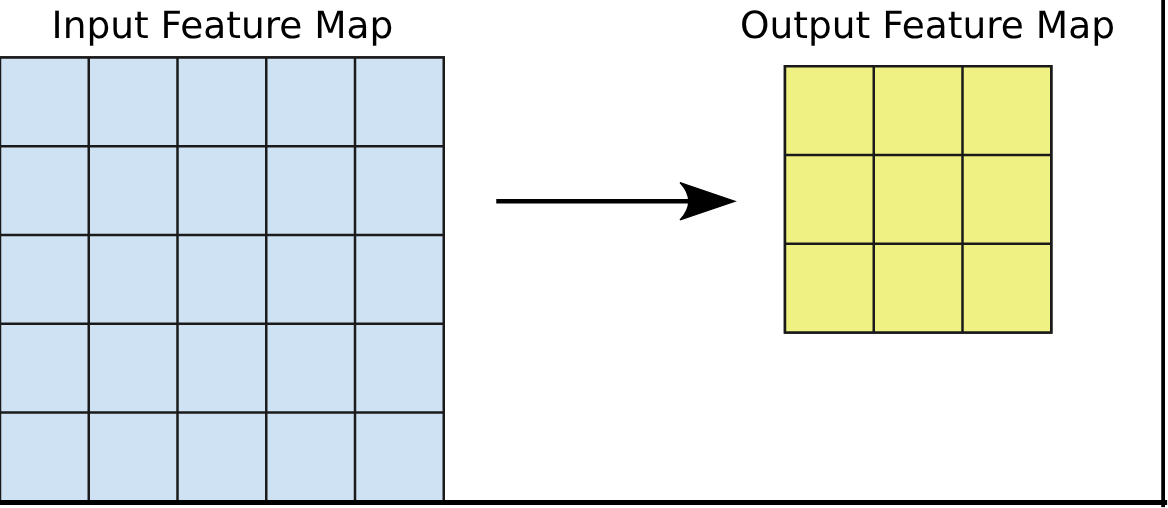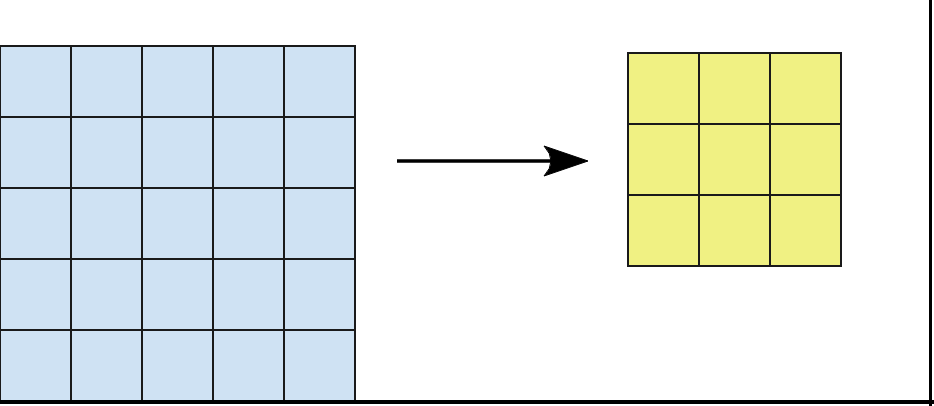--- a/index.html
+++ b/index.html
@@ -64,21 +64,23 @@
     width: 3px;
     height: 406px;
     background: #000000;
   }
 </style>
 </head>
 <body>
 
 <div class="figure">
 
+  <div class="map-title title-input">Input Feature Map</div>
 
+  <div class="map-title title-output">Output Feature Map</div>
 
   <div class="feature-grid grid-input" style="grid-template-columns: repeat(5, 69px); border-color: rgb(26, 26, 26); background: rgb(26, 26, 26);">
       <div class="cell" style="background: rgb(207, 226, 243);"></div>
       <div class="cell" style="background: rgb(207, 226, 243);"></div>
       <div class="cell" style="background: rgb(207, 226, 243);"></div>
       <div class="cell" style="background: rgb(207, 226, 243);"></div>
       <div class="cell" style="background: rgb(207, 226, 243);"></div>
       <div class="cell" style="background: rgb(207, 226, 243);"></div>
       <div class="cell" style="background: rgb(207, 226, 243);"></div>
       <div class="cell" style="background: rgb(207, 226, 243);"></div>

